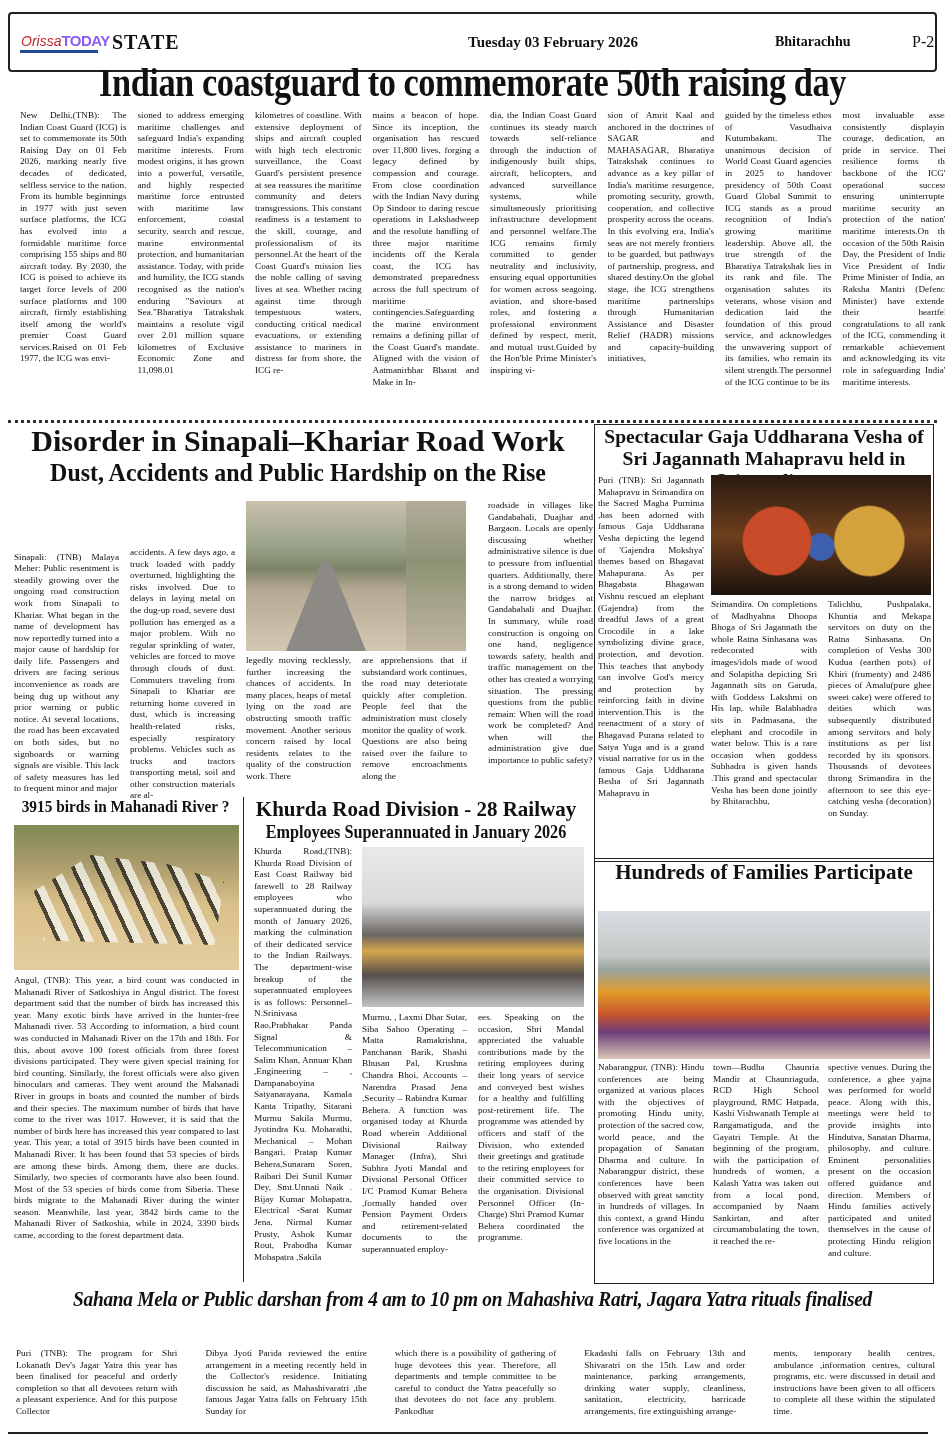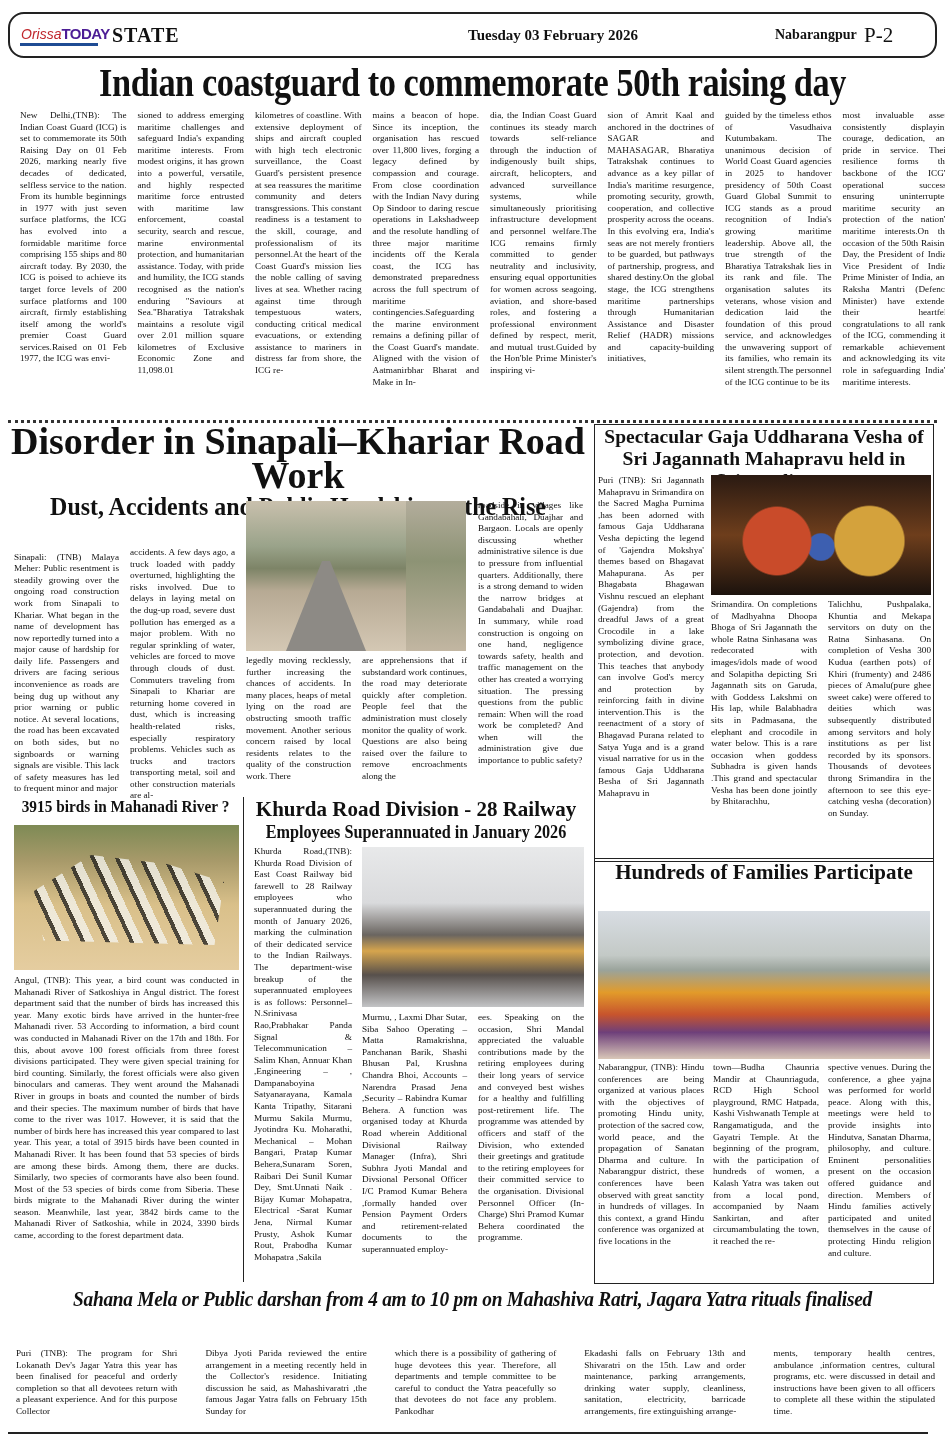--- a/index.html
+++ b/index.html
@@ -1,27 +1,27 @@
 <!DOCTYPE html>
 <html><head>
 <meta charset="utf-8">
 <style>
 *{box-sizing:border-box;margin:0;padding:0;}
 body{width:945px;height:1442px;background:#fff;font-family:"Liberation Serif","DejaVu Serif",serif;color:#111;position:relative;overflow:hidden;}
-.hdr{position:absolute;left:8px;top:12px;width:929px;height:46px;border:2px solid #222;border-radius:16px;display:flex;align-items:center;padding:0 10px;}
+.hdr{position:absolute;left:8px;top:12px;width:929px;height:60px;border:2px solid #222;border-radius:4px;display:flex;align-items:center;padding:0 10px;}
 .logo{display:flex;flex-direction:column;width:78px;}
 .logo-row{display:flex;align-items:flex-end;}
 .logo-map{width:12px;height:16px;background:#c0272d;clip-path:polygon(20% 0,80% 10%,100% 45%,70% 100%,30% 90%,0 55%);margin-right:1px;}
 .logo-orissa{font-family:"Liberation Sans",sans-serif;font-style:italic;font-size:14px;color:#c0272d;}
-.logo-today{font-family:"Liberation Sans",sans-serif;font-weight:bold;font-size:15px;color:#4c1d95;letter-spacing:-0.5px;}
+.logo-today{font-family:"Liberation Sans",sans-serif;font-weight:bold;font-size:15px;color:#8b5cf6;letter-spacing:-0.5px;}
 .logo-bar{height:3px;background:#1f4c94;margin-top:1px;width:100%;}
 .sect{font-family:"Liberation Serif",serif;font-weight:bold;font-size:20px;margin-left:14px;letter-spacing:1px;}
 .date{position:absolute;left:458px;font-weight:bold;font-size:15px;font-family:"Liberation Serif",serif;}
 .city{position:absolute;left:765px;font-weight:bold;font-size:14px;}
-.pg{position:absolute;left:854px;font-size:21px;}
+.pg{position:absolute;left:902px;font-size:16px;}
 .h1{position:absolute;left:0;width:945px;text-align:center;font-weight:bold;}
 .cols{position:absolute;display:flex;gap:11px;font-size:9.2px;line-height:11.6px;text-align:justify;}
 .cols p{flex:1;}
 .dots{position:absolute;left:8px;height:3px;border-top:3px dotted #333;}
 .vline{position:absolute;width:1px;background:#222;}
 .box{position:absolute;border:1.5px solid #222;}
 .img{position:absolute;overflow:hidden;}
 .ital{font-style:italic;}
 </style>
 </head>
@@ -31,58 +31,58 @@
   <div class="logo">
     <div class="logo-row">
       <span class="logo-map"></span>
       <span class="logo-orissa">Orissa</span>
       <span class="logo-today">TODAY</span>
     </div>
     <div class="logo-bar"></div>
   </div>
   <span class="sect">STATE</span>
   <span class="date">Tuesday 03 February 2026</span>
-  <span class="city">Nabarangpur</span>
+  <span class="city">Bhitarachhu</span>
   <span class="pg">P-2</span>
 </div>
 
 <div class="h1" style="top:60px;font-size:39px;font-family:'Liberation Serif',serif;transform:scaleX(0.88);letter-spacing:-0.5px;">Indian coastguard to commemorate 50th raising day</div>
 <div class="cols" style="left:20px;top:110px;width:929px;height:310px;">
   <p>New Delhi,(TNB): The Indian Coast Guard (ICG) is set to commemorate its 50th Raising Day on 01 Feb 2026, marking nearly five decades of dedicated, selfless service to the nation. From its humble beginnings in 1977 with just seven surface platforms, the ICG has evolved into a formidable maritime force comprising 155 ships and 80 aircraft today. By 2030, the ICG is poised to achieve its target force levels of 200 surface platforms and 100 aircraft, firmly establishing itself among the world's premier Coast Guard services.Raised on 01 Feb 1977, the ICG was envi-</p>
   <p>sioned to address emerging maritime challenges and safeguard India's expanding maritime interests. From modest origins, it has grown into a powerful, versatile, and highly respected maritime force entrusted with maritime law enforcement, coastal security, search and rescue, marine environmental protection, and humanitarian assistance. Today, with pride and humility, the ICG stands recognised as the nation's enduring "Saviours at Sea."Bharatiya Tatrakshak maintains a resolute vigil over 2.01 million square kilometres of Exclusive Economic Zone and 11,098.01</p>
   <p>kilometres of coastline. With extensive deployment of ships and aircraft coupled with high tech electronic surveillance, the Coast Guard's persistent presence at sea reassures the maritime community and deters transgressions. This constant readiness is a testament to the skill, courage, and professionalism of its personnel.At the heart of the Coast Guard's mission lies the noble calling of saving lives at sea. Whether racing against time through tempestuous waters, conducting critical medical evacuations, or extending assistance to mariners in distress far from shore, the ICG re-</p>
   <p>mains a beacon of hope. Since its inception, the organisation has rescued over 11,800 lives, forging a legacy defined by compassion and courage. From close coordination with the Indian Navy during Op Sindoor to daring rescue operations in Lakshadweep and the resolute handling of three major maritime incidents off the Kerala coast, the ICG has demonstrated preparedness across the full spectrum of maritime contingencies.Safeguarding the marine environment remains a defining pillar of the Coast Guard's mandate. Aligned with the vision of Aatmanirbhar Bharat and Make in In-</p>
   <p>dia, the Indian Coast Guard continues its steady march towards self-reliance through the induction of indigenously built ships, aircraft, helicopters, and advanced surveillance systems, while simultaneously prioritising infrastructure development and personnel welfare.The ICG remains firmly committed to gender neutrality and inclusivity, ensuring equal opportunities for women across seagoing, aviation, and shore-based roles, and fostering a professional environment defined by respect, merit, and mutual trust.Guided by the Hon'ble Prime Minister's inspiring vi-</p>
   <p>sion of Amrit Kaal and anchored in the doctrines of SAGAR and MAHASAGAR, Bharatiya Tatrakshak continues to advance as a key pillar of India's maritime resurgence, promoting security, growth, cooperation, and collective prosperity across the oceans. In this evolving era, India's seas are not merely frontiers to be guarded, but pathways of partnership, progress, and shared destiny.On the global stage, the ICG strengthens maritime partnerships through Humanitarian Assistance and Disaster Relief (HADR) missions and capacity-building initiatives,</p>
   <p>guided by the timeless ethos of Vasudhaiva Kutumbakam. The unanimous decision of World Coast Guard agencies in 2025 to handover presidency of 50th Coast Guard Global Summit to ICG stands as a proud recognition of India's growing maritime leadership. Above all, the true strength of the Bharatiya Tatrakshak lies in its rank and file. The organisation salutes its veterans, whose vision and dedication laid the foundation of this proud service, and acknowledges the unwavering support of its families, who remain its silent strength.The personnel of the ICG continue to be its</p>
   <p>most invaluable asset, consistently displaying courage, dedication, and pride in service. Their resilience forms the backbone of the ICG's operational success, ensuring uninterrupted maritime security and protection of the nation's maritime interests.On the occasion of the 50th Raising Day, the President of India, Vice President of India, Prime Minister of India, and Raksha Mantri (Defence Minister) have extended their heartfelt congratulations to all ranks of the ICG, commending its remarkable achievements and acknowledging its vital role in safeguarding India's maritime interests.</p>
 </div>
 <div class="dots" style="top:420px;width:929px;"></div>
 
 <div style="position:absolute;left:8px;top:424px;width:580px;text-align:center;font-weight:bold;">
-  <div style="font-size:38px;line-height:34px;">Disorder in Sinapali–Khariar Road Work</div>
+  <div style="font-size:30px;line-height:34px;">Disorder in Sinapali–Khariar Road Work</div>
   <div style="font-size:26px;line-height:30px;transform:scaleX(0.92);">Dust, Accidents and Public Hardship on the Rise</div>
 </div>
 <div class="cols" style="left:14px;top:500px;width:105px;height:295px;align-items:flex-end;">
     <p>Sinapali: (TNB) Malaya Meher: Public resentment is steadily growing over the ongoing road construction work from Sinapali to Khariar. What began in the name of development has now reportedly turned into a major cause of hardship for daily life. Passengers and drivers are facing serious inconvenience as roads are being dug up without any prior warning or public notice. At several locations, the road has been excavated on both sides, but no signboards or warning signals are visible. This lack of safety measures has led to frequent minor and major</p>
   </div>
 <div class="cols" style="left:130px;top:500px;width:105px;height:295px;margin-top:47px;">
     <p>accidents. A few days ago, a truck loaded with paddy overturned, highlighting the risks involved. Due to delays in laying metal on the dug-up road, severe dust pollution has emerged as a major problem. With no regular sprinkling of water, vehicles are forced to move through clouds of dust. Commuters traveling from Sinapali to Khariar are returning home covered in dust, which is increasing health-related risks, especially respiratory problems. Vehicles such as trucks and tractors transporting metal, soil and other construction materials are al-</p>
   </div>
 <div class="img" style="left:246px;top:501px;width:160px;height:150px;background:linear-gradient(180deg,#c9c0ad 0%,#9aa38a 30%,#7d8467 45%,#b7aa94 60%,#d4c8b4 100%);">
   <div style="position:absolute;left:40px;top:60px;width:80px;height:90px;background:#8d8a85;clip-path:polygon(45% 0,55% 0,100% 100%,0 100%);"></div>
 </div>
 <div class="img" style="left:406px;top:501px;width:60px;height:150px;background:linear-gradient(180deg,#b3ad9c 0%,#8d9375 40%,#c2b6a2 100%);"></div>
 <div class="cols" style="left:246px;top:655px;width:105px;height:140px;">
     <p>legedly moving recklessly, further increasing the chances of accidents. In many places, heaps of metal lying on the road are obstructing smooth traffic movement. Another serious concern raised by local residents relates to the quality of the construction work. There</p>
   </div>
 <div class="cols" style="left:362px;top:655px;width:105px;height:140px;">
     <p>are apprehensions that if substandard work continues, the road may deteriorate quickly after completion. People feel that the administration must closely monitor the quality of work. Questions are also being raised over the failure to remove encroachments along the</p>
   </div>
-<div class="cols" style="left:478px;top:500px;width:105px;height:295px;">
+<div class="cols" style="left:488px;top:500px;width:105px;height:295px;">
     <p>roadside in villages like Gandabahali, Duajhar and Bargaon. Locals are openly discussing whether administrative silence is due to pressure from influential quarters. Additionally, there is a strong demand to widen the narrow bridges at Gandabahali and Duajhar. In summary, while road construction is ongoing on one hand, negligence towards safety, health and traffic management on the other has created a worrying situation. The pressing questions from the public remain: When will the road work be completed? And when will the administration give due importance to public safety?</p>
   </div>
 
 <div class="box" style="left:594px;top:424px;width:340px;height:438px;"></div>
 <div style="position:absolute;left:598px;top:426px;width:332px;text-align:center;font-weight:bold;font-size:19.5px;line-height:22px;">Spectacular Gaja Uddharana Vesha of Sri Jagannath Mahapravu held in Srimandira</div>
 <div class="cols" style="left:598px;top:475px;width:106px;height:385px;">
     <p>Puri (TNB): Sri Jagannath Mahapravu in Srimandira on the Sacred Magha Purnima ,has been adorned with famous Gaja Uddharana Vesha depicting the legend of 'Gajendra Mokshya' themes based on Bhagavat Mahapurana. As per Bhagabata Bhagawan Vishnu rescued an elephant (Gajendra) from the dreadful Jaws of a great Crocodile in a lake symbolizing divine grace, protection, and devotion. This teaches that anybody can involve God's mercy and protection by reinforcing faith in divine intervention.This is the reenactment of a story of Bhagavad Purana related to Satya Yuga and is a grand visual narrative for us in the famous Gaja Uddharana Besha of Sri Jagannath Mahapravu in</p>
   </div>
 <div class="img" style="left:711px;top:475px;width:220px;height:120px;background:radial-gradient(circle at 30% 55%,#c94b2a 0 20%,transparent 21%),radial-gradient(circle at 72% 55%,#d4a23c 0 20%,transparent 21%),radial-gradient(circle at 50% 60%,#3d5fb0 0 10%,transparent 11%),linear-gradient(180deg,#2a1a12,#6e3e1c 50%,#1b120d);"></div>
 <div class="cols" style="left:711px;top:599px;width:106px;height:262px;">

